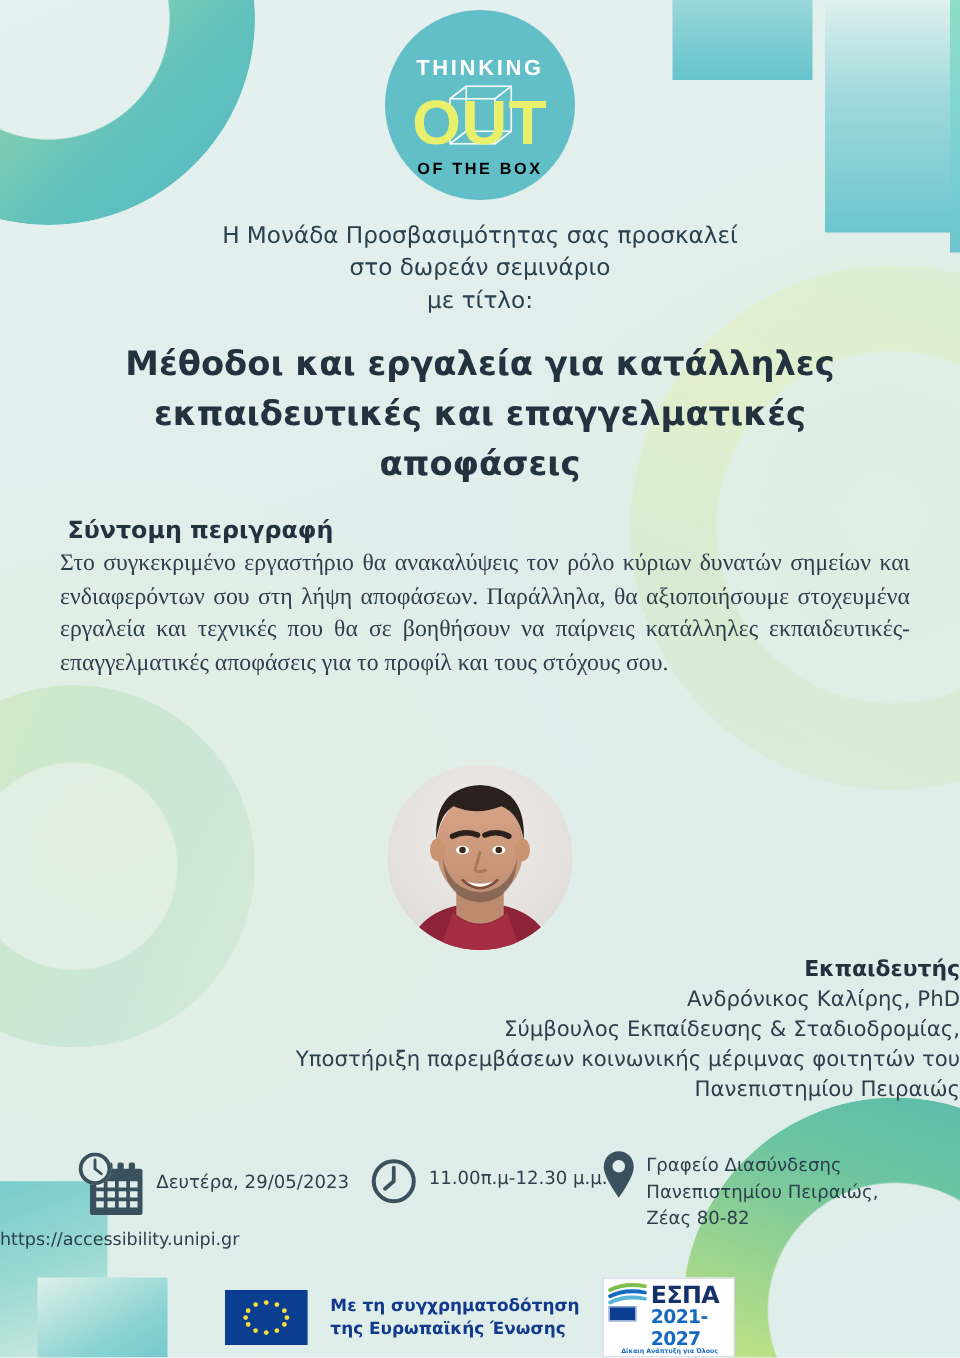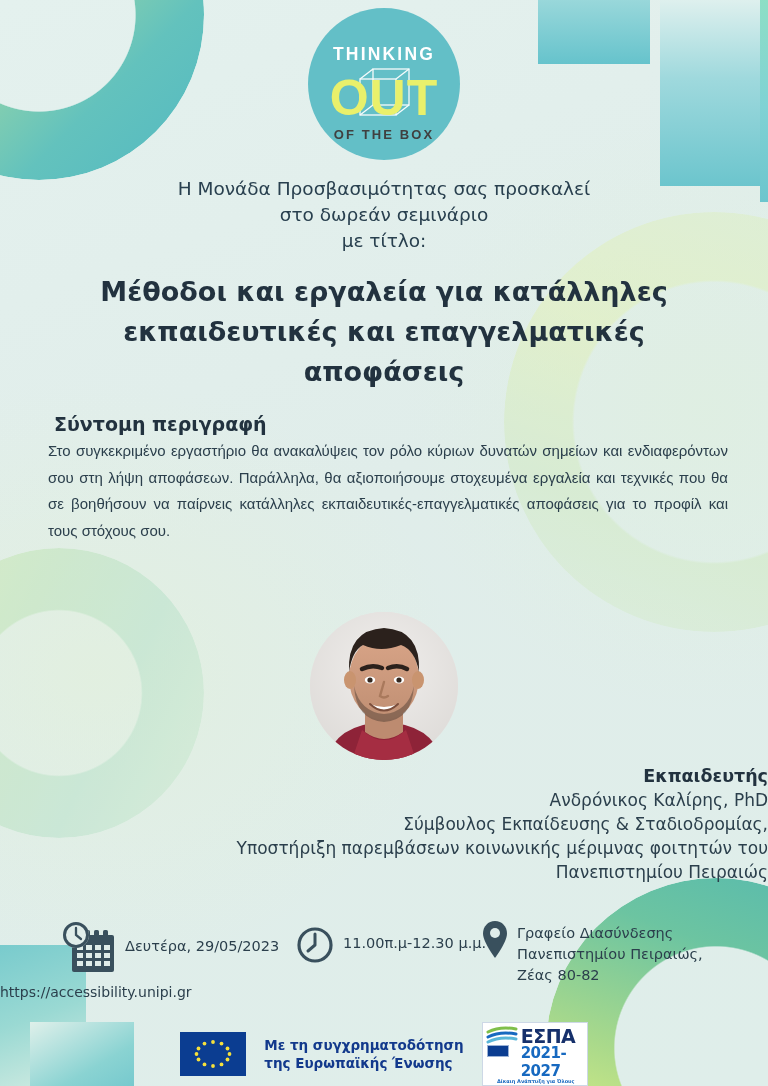--- a/index.html
+++ b/index.html
@@ -90,21 +90,21 @@
     font-family:"Liberation Sans", sans-serif; margin-top:18px;
   }
   .logo-mid { position:relative; width:120px; height:62px; margin-top:2px; }
   .logo-cube { position:absolute; left:33px; top:-1px; }
   .logo-out {
     position:absolute; left:0; top:6px; width:120px; text-align:center;
     color:#e9f06b; font-weight:700; font-size:50px; letter-spacing:1px;
     font-family:"Liberation Sans", sans-serif; line-height:1;
   }
   .logo-box {
-    color:#404040; font-weight:700; font-size:13px; letter-spacing:2.1px;
+    color:#000000; font-weight:700; font-size:13px; letter-spacing:2.1px;
     font-family:"Liberation Sans", sans-serif; margin-top:-2px;
   }
 
   
   .content { position:relative; z-index:5; }
 
   .intro {
     position:absolute; left:0; right:0; top:176px;
     text-align:center;
     color:#29404f;
@@ -121,23 +121,23 @@
     font-family:"DejaVu Sans", sans-serif;
   }
 
   .desc-block { position:absolute; left:48px; right:40px; top:413px; }
   .desc-heading {
     color:#22323f; font-weight:700; font-size:19px;
     font-family:"DejaVu Sans", sans-serif; padding-left:6px;
     margin-bottom:3px;
   }
   .desc-body {
-    color:#2b3f4c; font-size:15px; line-height:26.5px;
+    color:#2b3f4c; font-size:19px; line-height:26.5px;
     text-align:justify; text-justify:inter-word;
-    font-family:Liberation Sans, sans-serif;
+    font-family:Liberation Serif, serif;
   }
 
   
   .portrait {
     position:absolute; left:50%; top:612px; transform:translateX(-50%);
     width:148px; height:148px; border-radius:50%;
     overflow:hidden;
     background:#e6e4e2;
   }
   .portrait svg { display:block; }

